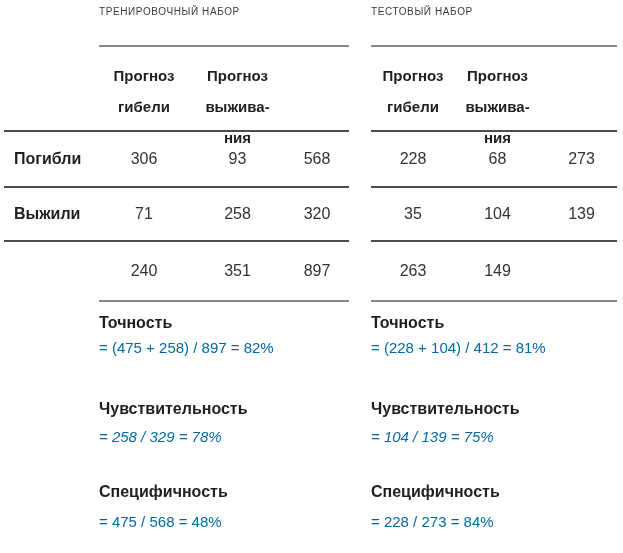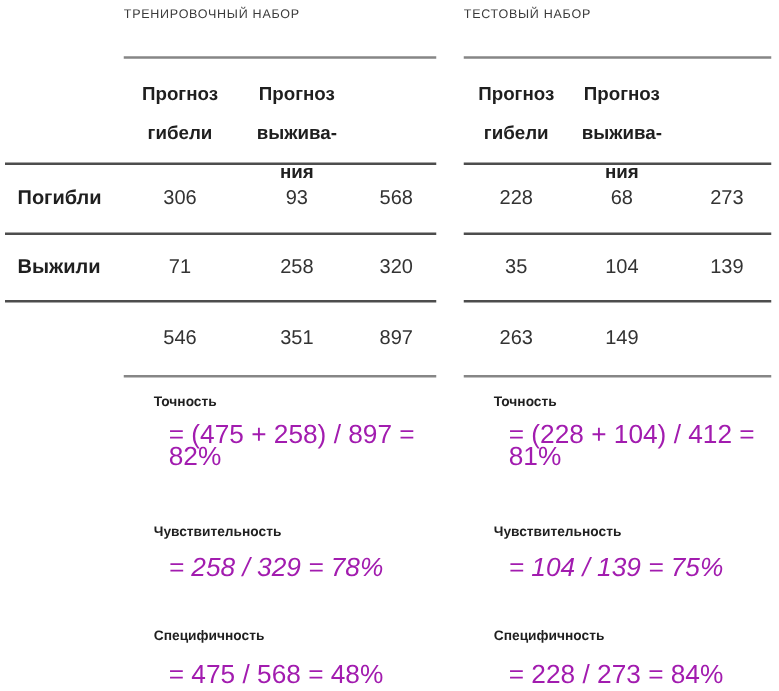--- a/index.html
+++ b/index.html
@@ -62,28 +62,27 @@
   }
   .num-cell { text-align: center; font-size: 16px; color: #333333; }
 
   
   .stats-row { display: flex; }
   .stat-col-a { margin-left: 99px; width: 250px; }
   .stat-col-b { margin-left: 22px; width: 246px; }
   .stat-label {
     margin-top: 12px;
     font-weight: bold;
-    font-size: 11px;
+    font-size: 16px;
     line-height: 17px;
     color: #1f1f1f;
-    margin-left: 24px;
   }
   .stat-label.gap-lg { margin-top: 43px; }
   .stat-label.gap-md { margin-top: 37px; }
-  .stat-formula { margin-top: 8px; font-size: 21px; line-height: 18px; color: #a21caf; margin-left: 36px; }
+  .stat-formula { margin-top: 8px; font-size: 15px; line-height: 18px; color: #0369a1; }
   .stat-formula.f2 { margin-top: 11px; font-style: italic; }
   .stat-formula.f3 { margin-top: 13px; }
 </style>
 </head>
 <body>
 
 <div class="page">
 
   <div class="titles-row">
     <div class="set-title title-a">ТРЕНИРОВОЧНЫЙ НАБОР</div>
@@ -152,21 +151,21 @@
     <div class="num-cell">139</div>
   </div>
 
   <div class="rule rule-outer">
     <span class="seg seg-a"></span>
     <span class="seg seg-b"></span>
   </div>
 
   <div class="grid-row row-totals">
     <div></div>
-    <div class="num-cell">546</div>
+    <div class="num-cell">240</div>
     <div class="num-cell">351</div>
     <div class="num-cell">897</div>
     <div></div>
     <div class="num-cell">263</div>
     <div class="num-cell">149</div>
   </div>
 
   <div class="rule rule-inner">
     <span class="seg seg-a"></span>
     <span class="seg seg-b"></span>

